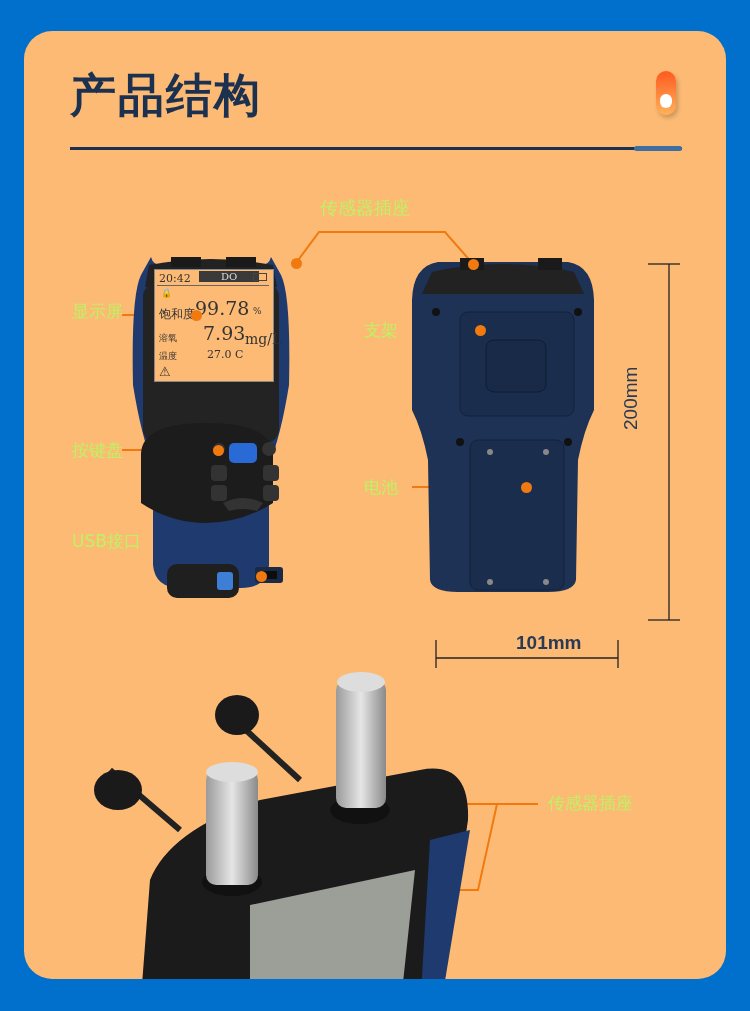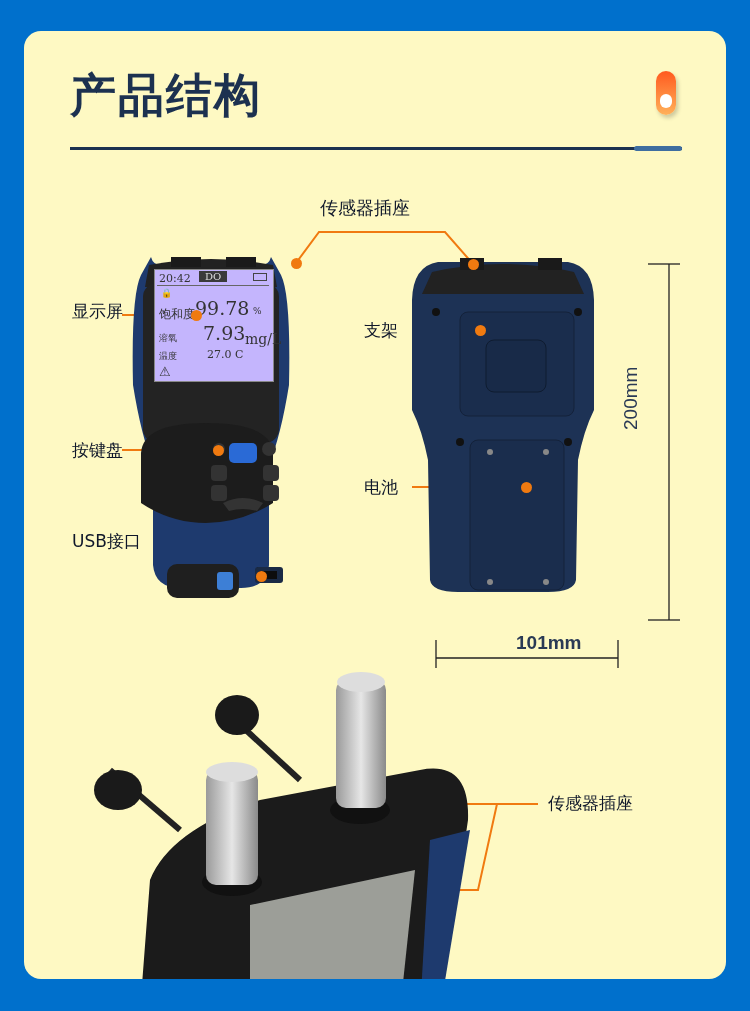--- a/index.html
+++ b/index.html
@@ -1,29 +1,29 @@
 <!DOCTYPE html>
 <html><head>
 <meta charset="utf-8">
 <style>
   html,body{margin:0;padding:0;}
   body{width:750px;height:1011px;background:#0070cc;position:relative;overflow:hidden;font-family:"DejaVu Sans","Liberation Sans",sans-serif;}
-  .card{position:absolute;left:24px;top:31px;width:702px;height:948px;background:#fef9c3;border-radius:17px;overflow:hidden;}
+  .card{position:absolute;left:24px;top:31px;width:702px;height:948px;background:#fdba74;border-radius:28px;overflow:hidden;}
   .title{position:absolute;left:46px;top:34px;font-size:46px;font-weight:bold;color:#1c3150;letter-spacing:2px;}
   .rule{position:absolute;left:46px;top:116px;width:612px;height:3px;background:#1c3150;}
   .rule-accent{position:absolute;left:610px;top:115px;width:48px;height:5px;background:#3f6ea0;border-radius:3px;}
   .toggle{position:absolute;left:632px;top:40px;width:20px;height:44px;border-radius:10px;background:linear-gradient(#ff5a1f,#ffb15a);box-shadow:2px 3px 4px rgba(0,0,0,0.2);}
   .toggle .knob{position:absolute;left:4px;top:23px;width:12px;height:14px;border-radius:7px;background:#fff;}
-  .label{position:absolute;font-size:17px;color:#0f172a;white-space:nowrap;}
+  .label{position:absolute;font-size:17px;color:#bef264;white-space:nowrap;}
   .dot{position:absolute;width:11px;height:11px;border-radius:50%;background:#f07a10;}
   svg{position:absolute;overflow:visible;}
   
   .front{position:absolute;left:131px;top:235px;width:160px;height:353px;}
   .back{position:absolute;left:408px;top:230px;width:190px;height:362px;}
-  .screen{position:absolute;left:154px;top:269px;width:118px;height:111px;background:#c4b5fd;border:1px solid #888;font-family:"DejaVu Serif","Liberation Serif",serif;color:#333;}
+  .screen{position:absolute;left:154px;top:269px;width:118px;height:111px;background:#fdba74;border:1px solid #888;font-family:"DejaVu Serif","Liberation Serif",serif;color:#333;}
   .screen .row{position:absolute;white-space:nowrap;}
   .dim{position:absolute;font-size:19px;color:#2a3a55;font-family:"Liberation Sans",sans-serif;}
 </style>
 </head>
 <body>
 
 <div class="card">
   <div class="title">产品结构</div>
   <div class="toggle">
       <div class="knob"></div>
@@ -62,21 +62,21 @@
   <circle cx="138" cy="214" r="7" fill="#333"></circle>
   <rect x="80" y="230" width="16" height="16" rx="4" fill="#333"></rect>
   <rect x="80" y="250" width="16" height="16" rx="4" fill="#333"></rect>
   <rect x="132" y="230" width="16" height="16" rx="4" fill="#333"></rect>
   <rect x="132" y="250" width="16" height="16" rx="4" fill="#333"></rect>
   <path d="M92,268 Q112,258 132,268 L126,276 Q112,272 98,276Z" fill="#333"></path>
 </svg>
 
 <div class="screen">
   <div class="row" style="left:4px;top:2px;font-size:11px;">20:42</div>
-  <div class="row" style="left:44px;top:1px;font-size:10px;background:#3a3a3a;color:#ddd;padding:0 6px;">DO</div>
+  <div class="row" style="left:44px;top:1px;font-size:10px;background:#3a3a3a;color:#ddd;padding:0 22px;">DO</div>
   <div class="row" style="left:98px;top:3px;width:12px;height:6px;border:1px solid #444;"></div>
   <div class="row" style="left:2px;top:15px;width:112px;height:1px;background:#666;"></div>
   <div class="row" style="left:6px;top:18px;font-size:9px;">🔒</div>
   <div class="row" style="left:4px;top:36px;font-size:12px;">饱和度</div>
   <div class="row" style="left:40px;top:27px;font-size:19px;">99.78</div>
   <div class="row" style="left:98px;top:36px;font-size:9px;">%</div>
   <div class="row" style="left:4px;top:62px;font-size:9px;">溶氧</div>
   <div class="row" style="left:48px;top:52px;font-size:19px;">7.93</div>
   <div class="row" style="left:90px;top:61px;font-size:14px;">mg/L</div>
   <div class="row" style="left:4px;top:80px;font-size:9px;">温度</div>

